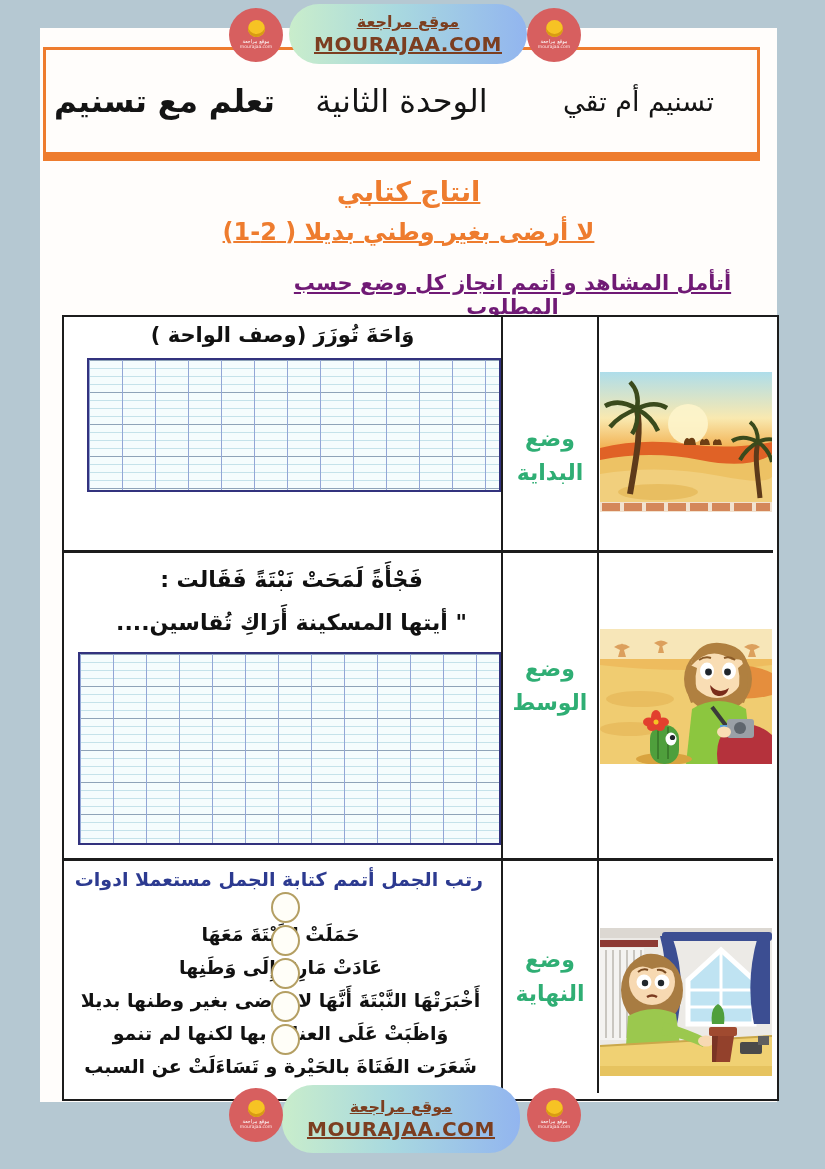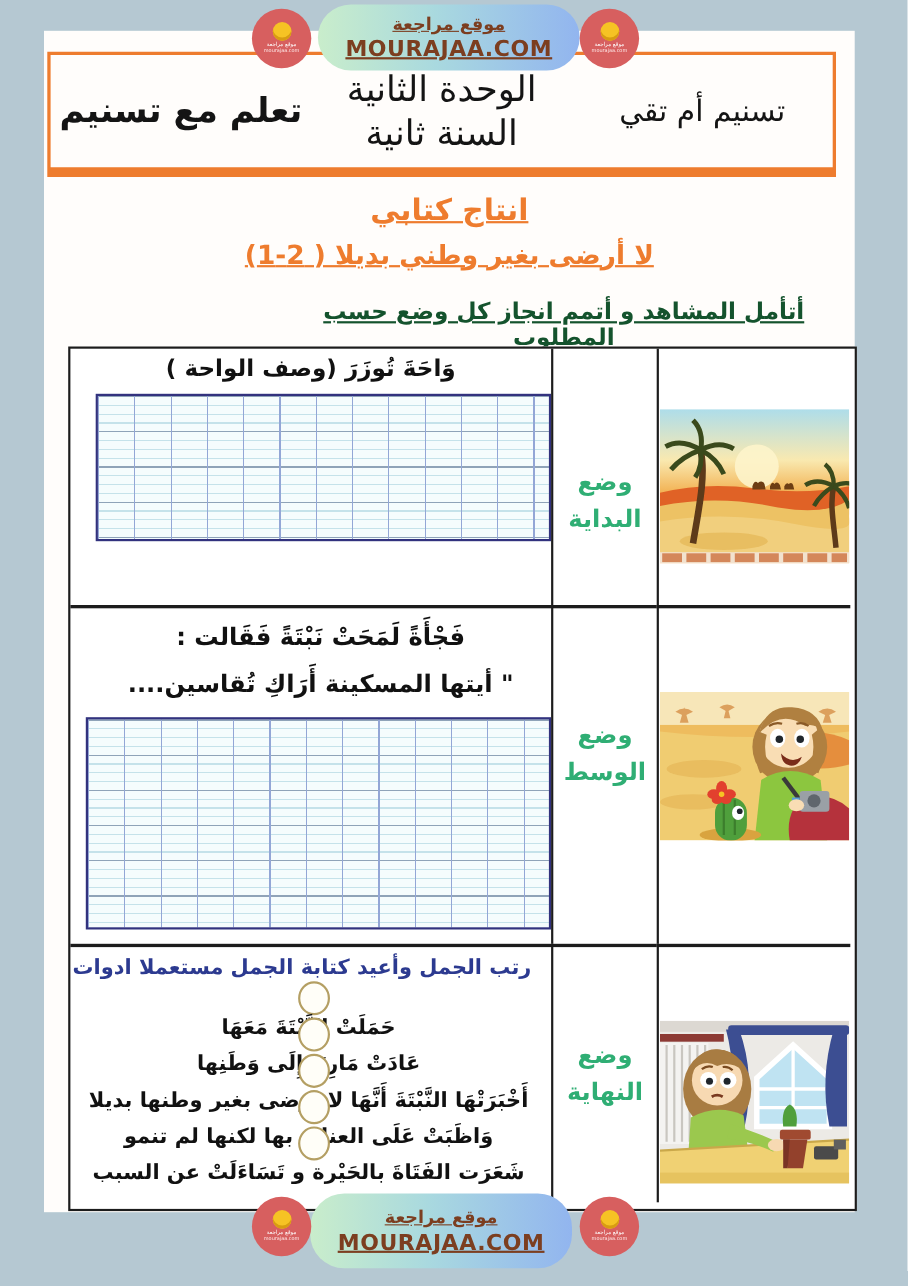--- a/index.html
+++ b/index.html
@@ -54,21 +54,21 @@
     color:#ee7c2e;font-size:27px;font-weight:bold;
     text-decoration:underline;text-decoration-thickness:2px;direction:rtl;
   }
   .title-sub{
     position:absolute;top:190px;left:0;width:100%;text-align:center;
     color:#ee7c2e;font-size:24px;font-weight:bold;
     text-decoration:underline;text-decoration-thickness:2px;direction:rtl;
   }
   .instruction{
     position:absolute;top:243px;right:2px;width:525px;text-align:center;
-    color:#14532d;font-size:21px;font-weight:bold;
+    color:#701a75;font-size:21px;font-weight:bold;
     text-decoration:underline;direction:rtl;
   }
   
   .sheet-table{
     position:absolute;left:22px;top:287px;width:713px;height:782px;
     border:2px solid #1c1c1c;background:#fff;
     display:grid;
     grid-template-columns:437px 96px 176px;
     grid-template-rows:233px 308px 235px;
   }
@@ -107,21 +107,20 @@
 </style>
 </head>
 <body>
 
 <div class="page">
 
   <div class="header-box">
     <div class="hcell right">تسنيم أم تقي</div>
     <div class="hcell center">
       <div>الوحدة الثانية</div>
-      <div>السنة ثانية</div>
     </div>
     <div class="hcell left">تعلم مع تسنيم</div>
   </div>
 
   <div class="title-main">انتاج كتابي</div>
   <div class="title-sub">لا أرضى بغير وطني بديلا ( 2-1)</div>
   <div class="instruction">أتأمل المشاهد و أتمم انجاز كل وضع حسب المطلوب</div>
 
   <div class="sheet-table">
 
@@ -255,21 +254,21 @@
               <ellipse cx="52" cy="98" rx="5" ry="4"></ellipse>
               <ellipse cx="60" cy="98" rx="5" ry="4"></ellipse>
             </g>
             <circle cx="56" cy="93" r="2.5" fill="#f6c324"></circle>
           </g>
         </svg>
       </div>
     </div>
 
     <div class="cell rowB txtcell">
-      <div class="r3head">رتب الجمل وأعيد كتابة الجمل مستعملا ادوات</div>
+      <div class="r3head">رتب الجمل أتمم كتابة الجمل مستعملا ادوات</div>
       <div class="sentence">
         <span class="circle"></span>
         <span class="stext">حَمَلَتْ النَّبْتَةَ مَعَهَا</span>
       </div>
       <div class="sentence">
         <span class="circle"></span>
         <span class="stext">عَادَتْ مَارِيَا إِلَى وَطَنِها</span>
       </div>
       <div class="sentence">
         <span class="circle"></span>

